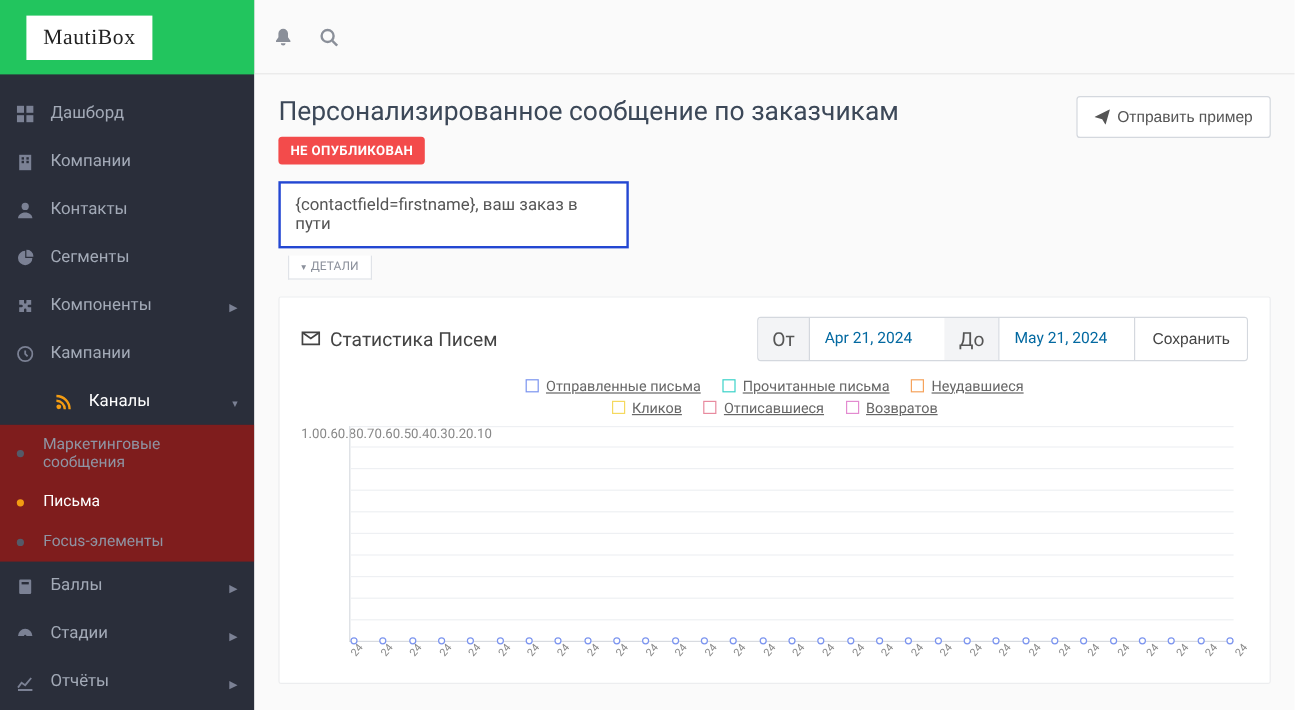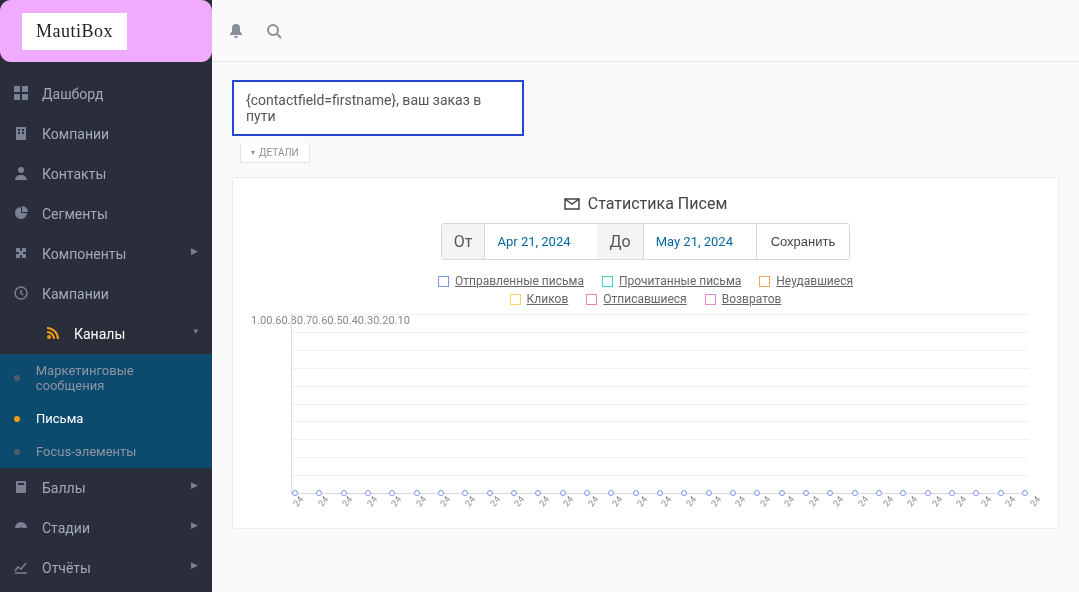--- a/index.html
+++ b/index.html
@@ -1,29 +1,29 @@
 <!DOCTYPE html>
 <html><head>
 <meta charset="utf-8">
 <style>
 * { margin: 0; padding: 0; box-sizing: border-box; }
 body { font-family: -apple-system, BlinkMacSystemFont, "Segoe UI", Roboto, sans-serif; font-size: 14px; color: #3c4858; background: #fff; overflow: hidden; }
 .app { display: flex; height: 592px; width: 1079px; }
 
 
 .sidebar { width: 212px; background: #2a2e3a; color: #c1c5cd; display: flex; flex-direction: column; flex-shrink: 0; }
-.logo-bar { background: #f0abfc; height: 62px; display: flex; align-items: center; padding: 8px 22px; border-radius: 11px; }
+.logo-bar { background: #22c55e; height: 62px; display: flex; align-items: center; padding: 8px 22px; }
 .logo { background: #fff; color: #222; font-family: Georgia, serif; font-size: 18px; padding: 8px 14px; letter-spacing: 0.5px; }
 .nav { padding-top: 12px; overflow-y: auto; }
-.nav-item { display: flex; align-items: flex-start; padding: 12px 14px; cursor: pointer; color: #a3aab7; font-size: 14px; position: relative; }
+.nav-item { display: flex; align-items: flex-end; padding: 12px 14px; cursor: pointer; color: #a3aab7; font-size: 14px; position: relative; }
 .nav-item .nav-icon { width: 18px; text-align: center; margin-right: 10px; color: #7b8194; font-size: 13px; }
 .nav-item .chevron { margin-left: auto; font-size: 9px; color: #7b8194; }
 .nav-item.open { color: #fff; margin-left: 32px; }
 .nav-item.open .nav-icon { color: #f39c12; }
-.nav-sub { background: #0c4a6e; }
+.nav-sub { background: #7f1d1d; }
 .nav-sub-item { display: flex; align-items: center; padding: 9px 14px 9px 14px; font-size: 13px; color: #8f94a3; cursor: pointer; position: relative; }
 .nav-sub-item::before { content: ""; width: 6px; height: 6px; border-radius: 50%; background: #555a68; margin-right: 16px; }
 .nav-sub-item.active { color: #fff; }
 .nav-sub-item.active::before { background: #f39c12; }
 
 
 .main { flex: 1; background: #fafafa; display: flex; flex-direction: column; overflow: hidden; }
 .topbar { height: 62px; border-bottom: 1px solid #e8e8e8; display: flex; align-items: center; padding: 0 16px; gap: 22px; color: #8a8f99; }
 .topbar .tb-icon { cursor: pointer; font-size: 16px; }
 
@@ -31,21 +31,21 @@
 .page-head { display: flex; align-items: flex-start; justify-content: space-between; margin-bottom: 14px; }
 .page-title { font-size: 22px; font-weight: 400; color: #3c4858; line-height: 1.25; max-width: 560px; }
 .badge { display: inline-block; background: #f34b4b; color: #fff; font-size: 11px; font-weight: 700; padding: 5px 10px; border-radius: 3px; margin-top: 6px; letter-spacing: 0.3px; }
 .btn-outline { background: #fff; border: 1px solid #d4d8de; padding: 9px 14px; border-radius: 3px; cursor: pointer; font-size: 13px; color: #555; display: flex; align-items: center; gap: 6px; }
 
 .subject-box { border: 2px solid #2347d2; padding: 10px 12px; font-size: 14px; color: #555; background: #fff; width: 292px; margin-bottom: 6px; }
 .details-tab { display: inline-flex; align-items: center; gap: 4px; background: #fff; border: 1px solid #e0e3e8; border-top: none; padding: 4px 10px; font-size: 10px; color: #8b909b; cursor: pointer; margin-left: 8px; margin-bottom: 14px; text-transform: uppercase; }
 .details-tab .tri { font-size: 8px; }
 
 .card { background: #fff; border: 1px solid #ecedef; border-radius: 2px; padding: 16px 18px; }
-.card-head { display: flex; align-items: center; justify-content: space-between; margin-bottom: 14px; flex-wrap: wrap; gap: 10px; flex-direction: column; }
+.card-head { display: flex; align-items: center; justify-content: space-between; margin-bottom: 14px; flex-wrap: wrap; gap: 10px; }
 .card-title { font-size: 16px; color: #444; font-weight: 400; display: flex; align-items: center; gap: 8px; }
 .date-range { display: flex; align-items: stretch; border: 1px solid #d4d8de; border-radius: 3px; overflow: hidden; }
 .date-range .label { background: #f3f4f6; padding: 8px 12px; font-size: 16px; color: #555; border-right: 1px solid #d4d8de; display: flex; align-items: center; }
 .date-range input { border: none; padding: 8px 12px; font-size: 13px; width: 112px; color: #0369a1; outline: none; font-family: inherit; }
 .date-range .save { border: none; border-left: 1px solid #d4d8de; background: #fff; padding: 8px 14px; font-size: 13px; cursor: pointer; color: #444; }
 
 
 .chart-legend { display: flex; flex-wrap: wrap; justify-content: center; gap: 4px 18px; font-size: 12px; color: #666; max-width: 420px; margin: 0 auto 8px; text-decoration: underline; }
 .legend-item { display: flex; align-items: center; gap: 6px; }
 .legend-swatch { width: 11px; height: 11px; border: 1.5px solid; background: transparent; }
@@ -193,20 +193,34 @@
       </span>
       <span class="tb-icon">
         <svg width="16" height="16" viewBox="0 0 16 16" fill="none" stroke="currentColor" stroke-width="2">
             <circle cx="7" cy="7" r="5"></circle>
             <path d="M11 11l4 4"></path>
           </svg>
       </span>
     </div>
 
     <div class="content">
+      <div class="page-head">
+        <div>
+          <h1 class="page-title">Персонализированное сообщение по заказчикам</h1>
+          <span class="badge">НЕ ОПУБЛИКОВАН</span>
+        </div>
+        <button class="btn-outline">
+          <span>
+            <svg width="13" height="13" viewBox="0 0 14 14" fill="currentColor">
+                <path d="M0 7l14-7-4 14-3-5z"></path>
+              </svg>
+          </span>
+          <span>Отправить пример</span>
+        </button>
+      </div>
 
       <div class="subject-box">{contactfield=firstname}, ваш заказ в пути</div>
       <div class="details-tab">
         <span class="tri">▾</span>
         <span>ДЕТАЛИ</span>
       </div>
 
       <div class="card">
         <div class="card-head">
           <div class="card-title">

